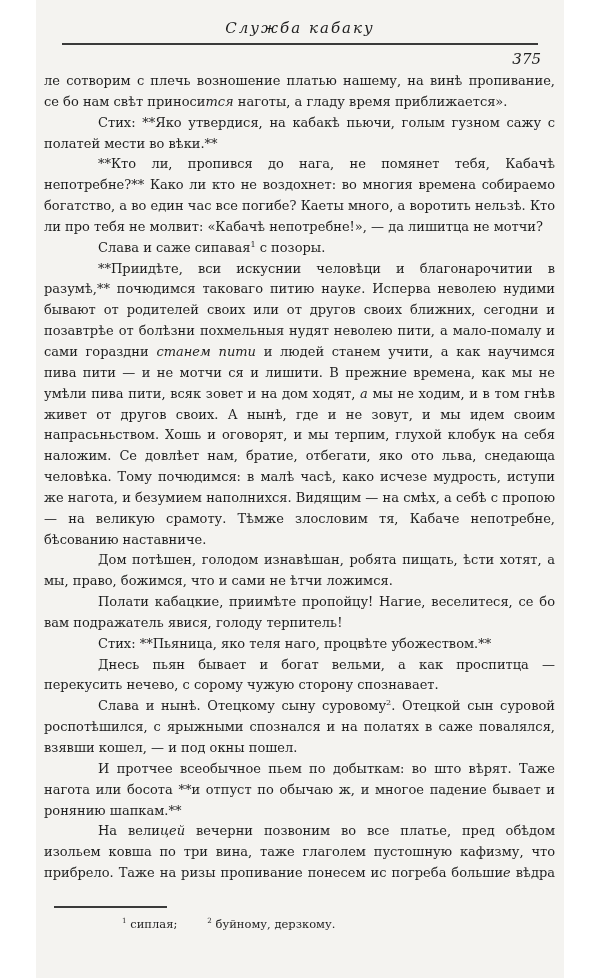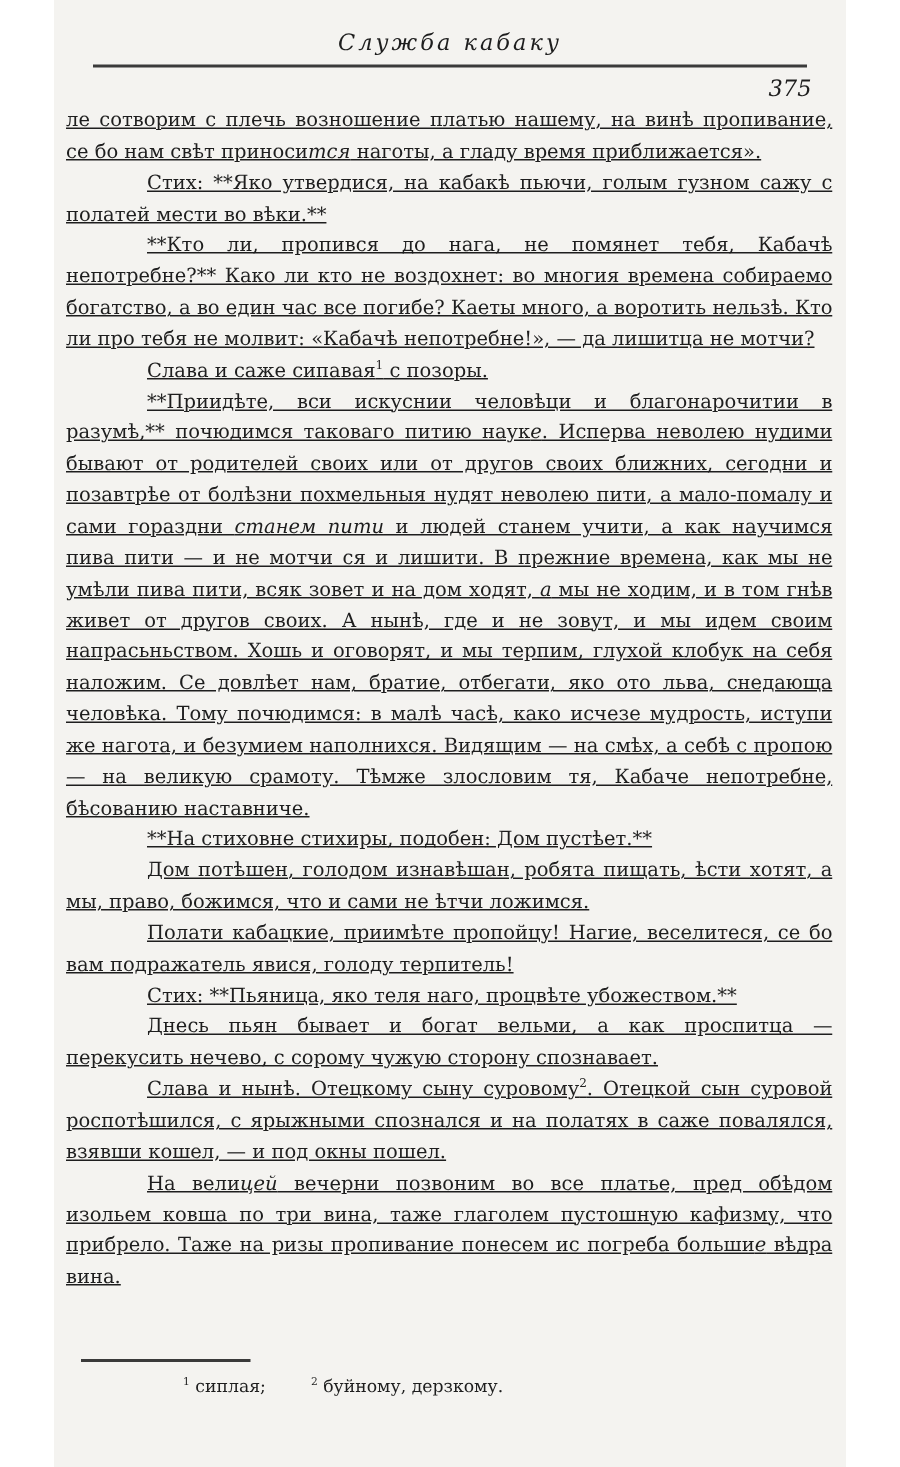--- a/index.html
+++ b/index.html
@@ -42,21 +42,21 @@
   }
   
   .body-text {
     margin: 26px 9px 0 8px;
     height: 818px;
     overflow: hidden;
     font-size: 13px;
     line-height: 20.85px;
     text-align: justify;
   }
-  .para { margin: 0; text-decoration: underline; }
+  .para { margin: 0; }
   .para.indent { text-indent: 54px; }
   .ital { font-style: italic; }
   sup.fn-ref, sup.fn-marker {
     font-size: 0.62em;
     line-height: 0;
     vertical-align: super;
   }
   
   .footnotes {
     position: absolute;
@@ -86,26 +86,26 @@
     <span class="hdr-num">375</span>
   </header>
   <hr class="hdr-rule">
 
   <main class="body-text" id="paragraphs">
       <p class="para"><span class="">ле сотворим с плечь возношение платью нашему, на винѣ пропивание, се бо нам свѣт приноси</span><span class="ital">тся</span><span class=""> наготы, а гладу время приближается».</span></p>
       <p class="para indent"><span class="">Стих: **Яко утвердися, на кабакѣ пьючи, голым гузном сажу с полатей мести во вѣки.**</span></p>
       <p class="para indent"><span class="">**Кто ли, пропився до нага, не помянет тебя, Кабачѣ непотребне?** Како ли кто не воздохнет: во многия времена собираемо богатство, а во един час все погибе? Каеты много, а воротить нельзѣ. Кто ли про тебя не молвит: «Кабачѣ непотребне!», — да лишитца не мотчи?</span></p>
       <p class="para indent"><span class="">Слава и саже сипавая</span><sup class="fn-ref">1</sup><span class=""> с позоры.</span></p>
       <p class="para indent"><span class="">**Приидѣте, вси искуснии человѣци и благонарочитии в разумѣ,** почюдимся таковаго питию наук</span><span class="ital">е</span><span class="">. Исперва неволею нудими бывают от родителей своих или от другов своих ближних, сегодни и позавтрѣе от болѣзни похмельныя нудят неволею пити, а мало-помалу и сами гораздни </span><span class="ital">станем пити</span><span class=""> и людей станем учити, а как научимся пива пити — и не мотчи ся и лишити. В прежние времена, как мы не умѣли пива пити, всяк зовет и на дом ходят, </span><span class="ital">а</span><span class=""> мы не ходим, и в том гнѣв живет от другов своих. А нынѣ, где и не зовут, и мы идем своим напрасьньством. Хошь и оговорят, и мы терпим, глухой клобук на себя наложим. Се довлѣет нам, братие, отбегати, яко ото льва, снедающа человѣка. Тому почюдимся: в малѣ часѣ, како исчезе мудрость, иступи же нагота, и безумием наполнихся. Видящим — на смѣх, а себѣ с пропою — на великую срамоту. Тѣмже злословим тя, Кабаче непотребне, бѣсованию наставниче.</span></p>
-      <p class="para indent"><span class="">**На стиховне стихиры, подобен: Дом пустѣет.**</span></p>
       <p class="para indent"><span class="">Дом потѣшен, голодом изнавѣшан, робята пищать, ѣсти хотят, а мы, право, божимся, что и сами не ѣтчи ложимся.</span></p>
       <p class="para indent"><span class="">Полати кабацкие, приимѣте пропойцу! Нагие, веселитеся, се бо вам подражатель явися, голоду терпитель!</span></p>
       <p class="para indent"><span class="">Стих: **Пьяница, яко теля наго, процвѣте убожеством.**</span></p>
       <p class="para indent"><span class="">Днесь пьян бывает и богат вельми, а как проспитца — перекусить нечево, с сорому чужую сторону спознавает.</span></p>
       <p class="para indent"><span class="">Слава и нынѣ. Отецкому сыну суровому</span><sup class="fn-ref">2</sup><span class="">. Отецкой сын суровой роспотѣшился, с ярыжными спознался и на полатях в саже повалялся, взявши кошел, — и под окны пошел.</span></p>
+      <p class="para indent"><span class="">И протчее всеобычное пьем по добыткам: во што вѣрят. Таже нагота или босота **и отпуст по обычаю ж, и многое падение бывает и ронянию шапкам.**</span></p>
       <p class="para indent"><span class="">На вели</span><span class="ital">цей</span><span class=""> вечерни позвоним во все платье, пред обѣдом изольем ковша по три вина, таже глаголем пустошную кафизму, что прибрело. Таже на ризы пропивание понесем ис погреба больши</span><span class="ital">е</span><span class=""> вѣдра вина.</span></p>
     </main>
 
   <footer class="footnotes">
     <hr class="fn-rule">
     <div class="fn-line" id="footnotes-line"><span class="footnote"><sup class="fn-marker">1</sup><span> сиплая;</span></span><span class="footnote"><sup class="fn-marker">2</sup><span> буйному, дерзкому.</span></span></div>
   </footer>
 
 </div>
 

